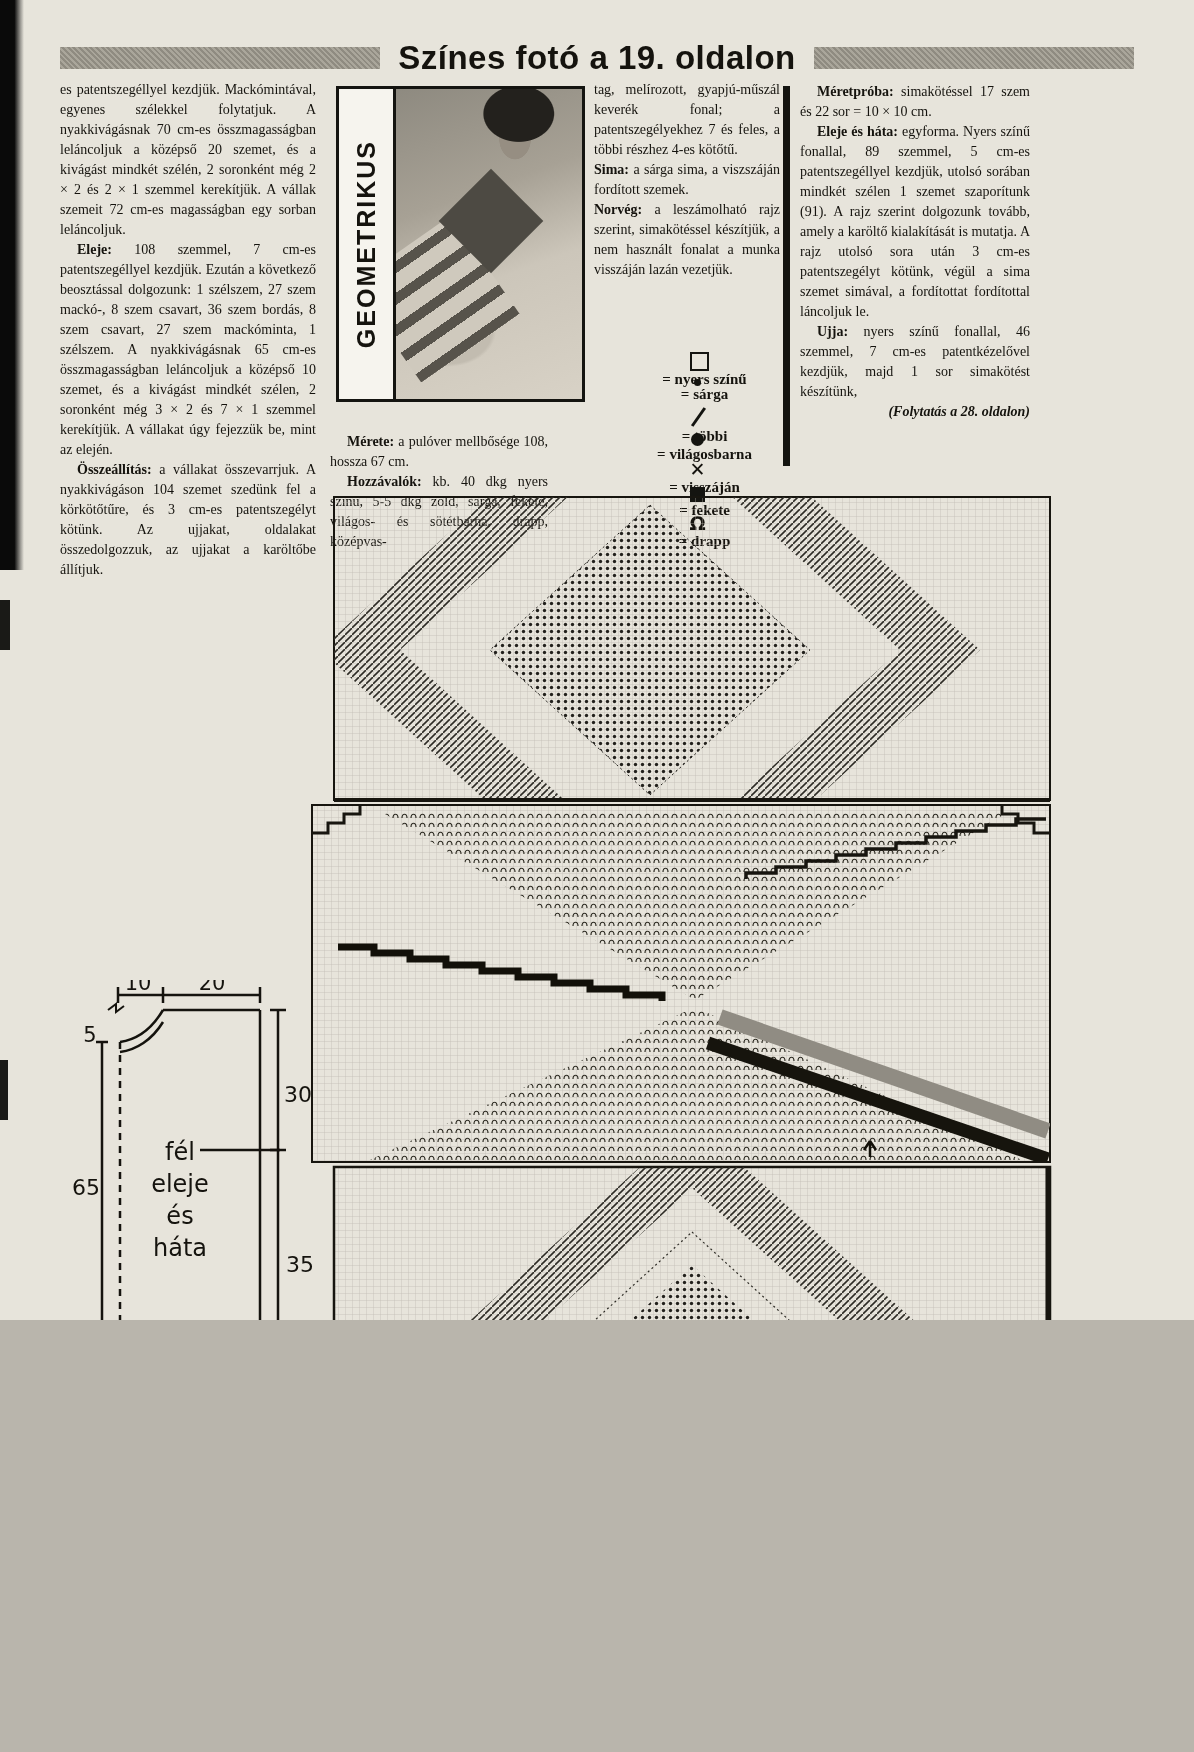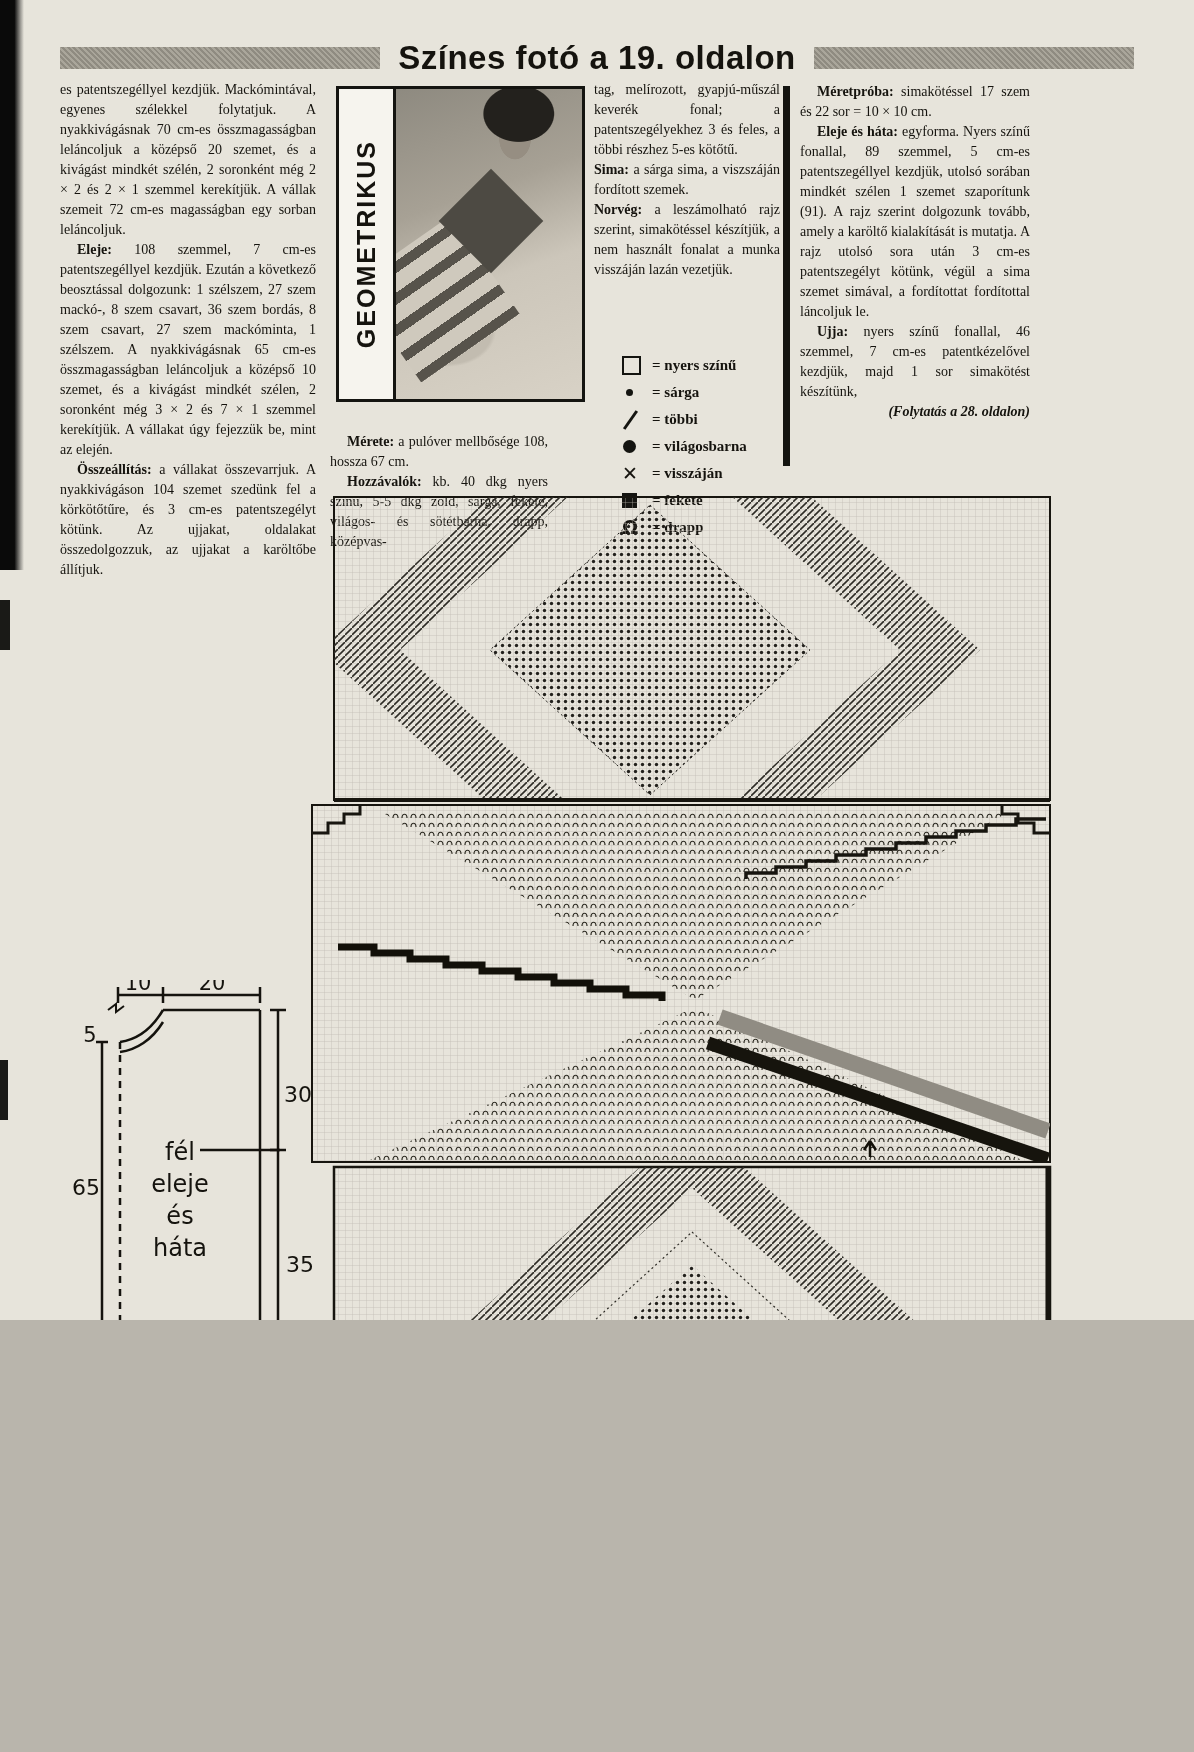--- a/index.html
+++ b/index.html
@@ -29,21 +29,21 @@
       background:
         radial-gradient(ellipse 58px 46px at 66% 8%, #23211d 60%, transparent 62%),
         radial-gradient(ellipse 26px 34px at 64% 16%, #968e82 60%, transparent 62%),
         radial-gradient(ellipse 80px 60px at 28% 78%, #c2bcb0 55%, transparent 60%),
         linear-gradient(160deg,#8e8a80 0%,#a7a195 35%,#ccc6ba 60%,#d8d2c6 100%);}
   .pho-diamond{position:absolute;left:58px;top:95px;width:74px;height:74px;background:#4d4a43;transform:rotate(45deg);}
   .pho-stripes{position:absolute;left:-20px;top:150px;width:120px;height:120px;transform:rotate(-35deg);
       background:repeating-linear-gradient(0deg,#57534b 0 10px,#cfc9bd 10px 26px);}
   
   .legend{position:absolute;left:622px;top:352px;width:165px;}
-  .lrow{display:flex;align-items:center;height:27px;}
+  .lrow{display:flex;align-items:center;height:27px;flex-direction:column;}
   .lsym{width:30px;display:flex;align-items:center;justify-content:flex-start;}
   .llab{font-weight:bold;font-size:15px;white-space:nowrap;}
   .s-sqo{width:15px;height:15px;border:2.5px solid #141410;}
   .s-dot{width:7px;height:7px;border-radius:50%;background:#141410;margin-left:4px;}
   .s-slash{width:3px;height:22px;background:#141410;transform:rotate(35deg);margin-left:7px;}
   .s-bdot{width:13px;height:13px;border-radius:50%;background:#141410;margin-left:1px;}
   .s-x,.s-om{font-family:"DejaVu Sans",sans-serif;font-weight:bold;font-size:19px;line-height:1;}
   .s-fsq{width:15px;height:15px;background:#141410;}
   
   .charts{position:absolute;left:310px;top:495px;}
@@ -84,21 +84,21 @@
       <span>GEOMETRIKUS</span>
     </div>
   </div>
 
   <div class="col" style="left:330px;top:408px;width:218px;margin-top:24px;">
     <p class="ind"><b>Mérete:</b> <span>a pulóver mellbősége 108, hossza 67 cm.</span></p>
     <p class="ind"><b>Hozzávalók:</b> <span>kb. 40 dkg nyers színű, 5-5 dkg zöld, sárga, fekete, világos- és sötétbarna, drapp, középvas-</span></p>
   </div>
 
   <div class="col" style="left:594px;top:80px;width:186px;">
-    <p><b></b><span>tag, melírozott, gyapjú-műszál keverék fonal; a patentszegélyekhez 3 és feles, a többi részhez 5-es kötőtű.</span></p>
+    <p><b></b><span>tag, melírozott, gyapjú-műszál keverék fonal; a patentszegélyekhez 7 és feles, a többi részhez 4-es kötőtű.</span></p>
     <p><b>Sima:</b> <span>a sárga sima, a viszszáján fordított szemek.</span></p>
     <p><b>Norvég:</b> <span>a leszámolható rajz szerint, simakötéssel készítjük, a nem használt fonalat a munka visszáján lazán vezetjük.</span></p>
   </div>
 
   <div class="legend">
     <div class="lrow">
       <span class="lsym">
           <span class="s-sqo"></span>
         </span>
       <span class="llab">= nyers színű</span>

